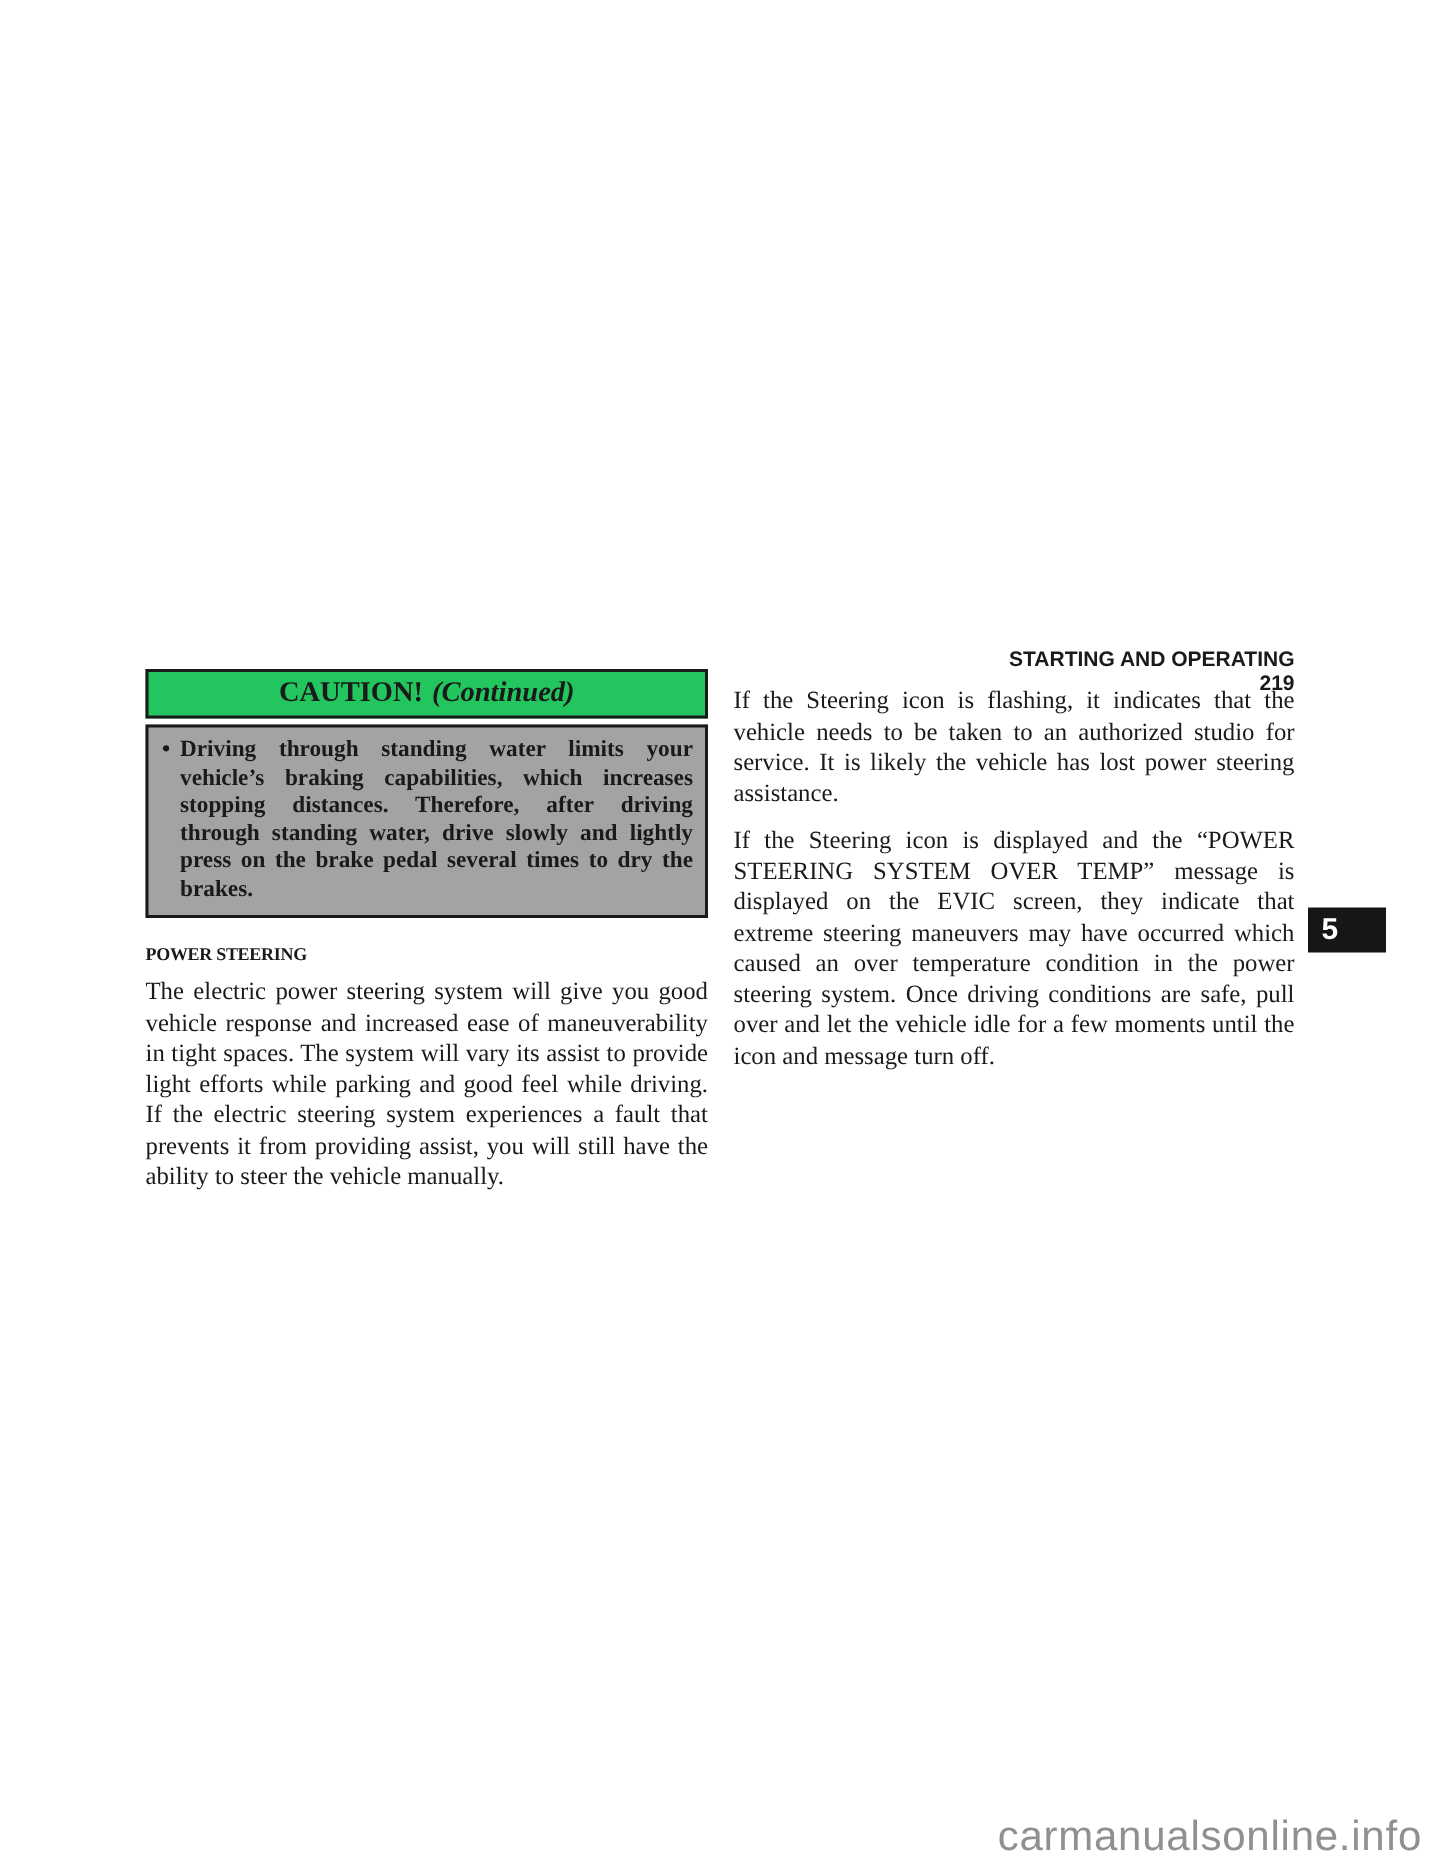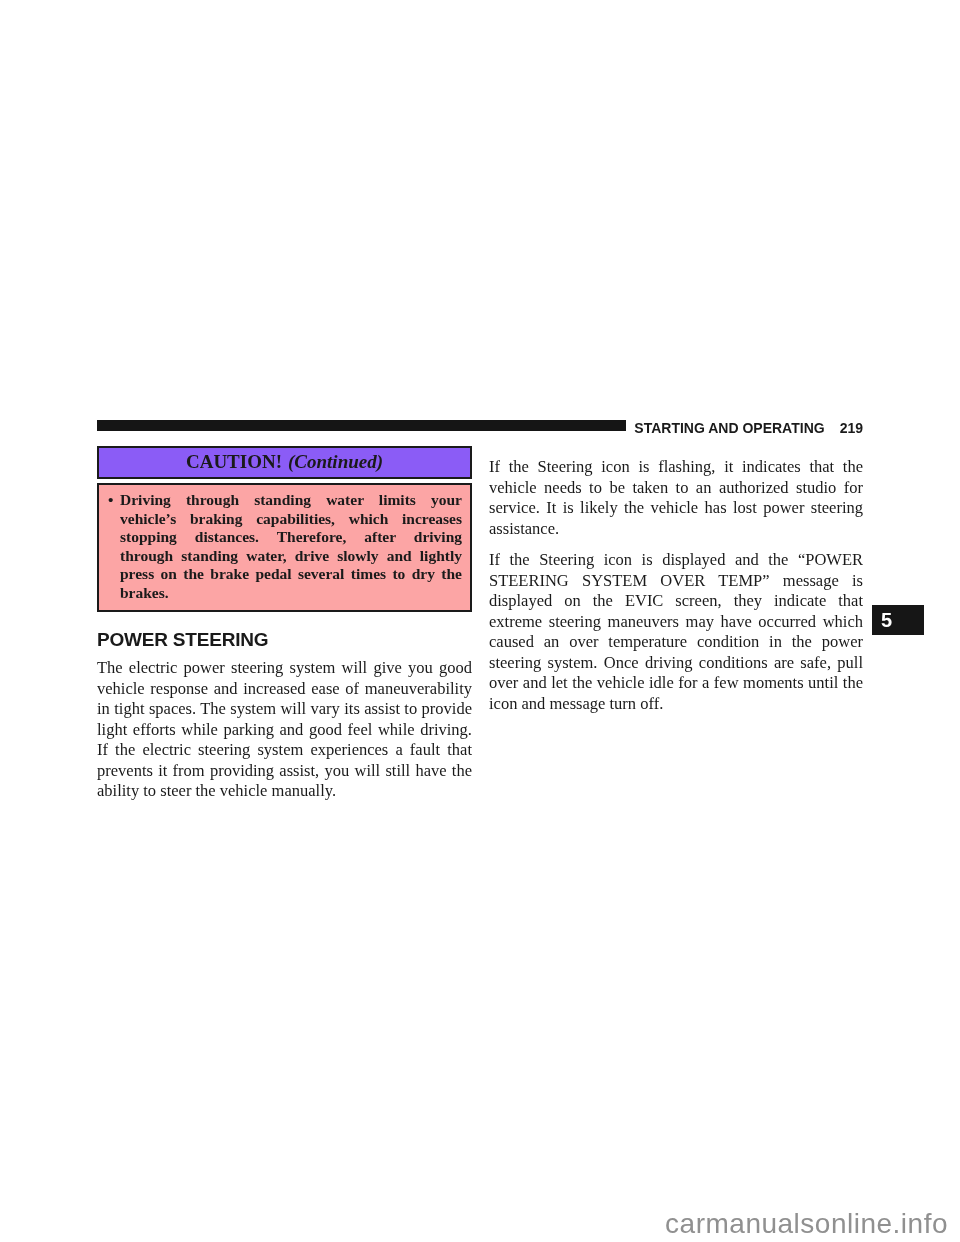--- a/index.html
+++ b/index.html
@@ -14,21 +14,22 @@
     color: var(--ink, #1a1a1a);
   }
 
   
   .running-header {
     position: absolute;
     left: 97px;
     top: 420px;
     width: 766px;
     display: flex;
-    align-items: flex-start;
+    align-items: flex-end;
+    flex-direction: column;
   }
   .header-bar {
     flex: 1 1 auto;
     height: 11px;
     background: var(--bar, #151515);
     margin-right: 8px;
   }
   .header-title, .header-page {
     font-family: "Liberation Sans", sans-serif;
     font-weight: bold;
@@ -43,42 +44,42 @@
   .col-left  { left: 97px;  width: 375px; }
   .col-right { left: 489px; width: 374px; }
 
   
   .alert-header {
     border: 2px solid var(--ink, #1a1a1a);
     text-align: center;
     padding: 3px 2px 4px;
     font-size: 19px;
     font-weight: bold;
-    background: #8b5cf6;
+    background: #22c55e;
   }
   .warning-header { background: var(--warning_bg, #d3d3d3); }
   .alert-continued { font-style: italic; margin-left: 6px; }
   .alert-body {
     border: 2px solid var(--ink, #1a1a1a);
     margin-top: 4px;
     padding: 6px 8px 8px;
     font-weight: bold;
     font-size: 15.5px;
     line-height: 18.5px;
     text-align: justify;
-    background: #fca5a5;
+    background: #a3a3a3;
   }
   .alert-list { list-style: none; }
   .alert-list li { position: relative; padding-left: 13px; }
   .alert-list li::before { content: "\2022"; position: absolute; left: 1px; }
 
   
   .section-heading {
-    font-family: Liberation Sans, sans-serif;
-    font-size: 19px;
+    font-family: Liberation Serif, serif;
+    font-size: 12px;
     font-weight: bold;
     letter-spacing: -0.2px;
     margin-top: 17px;
   }
   .body-text {
     margin-top: 11px;
     font-size: 16.5px;
     line-height: 20.5px;
     text-align: justify;
   }

